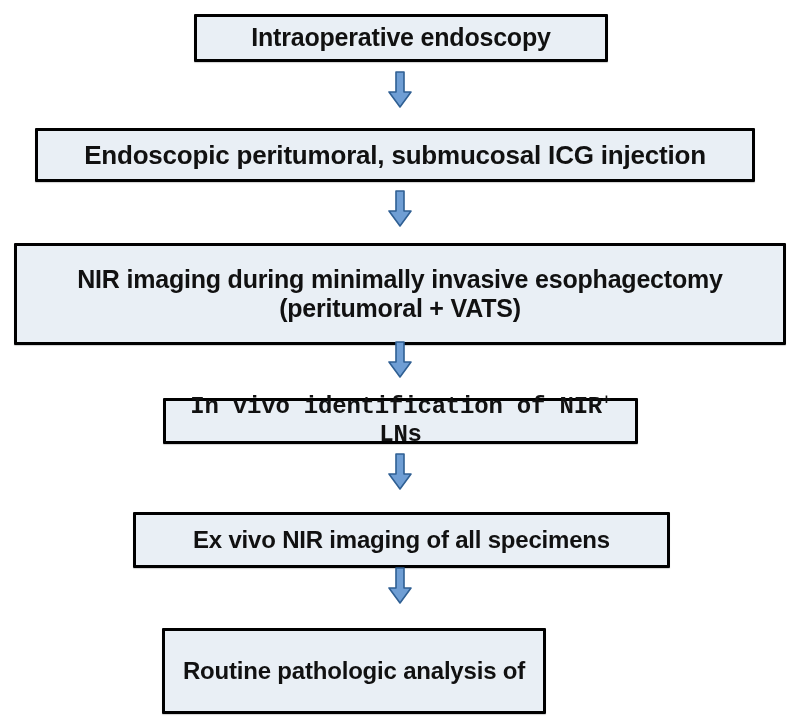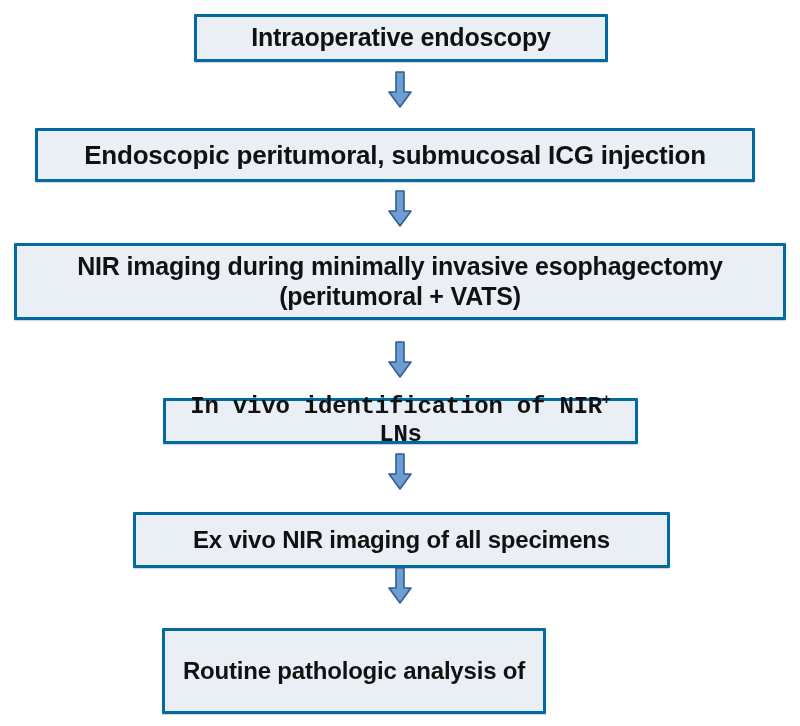--- a/index.html
+++ b/index.html
@@ -18,21 +18,21 @@
     height: 726px;
     background: #ffffff;
     overflow: hidden;
   }
 
   
   .node {
     position: absolute;
     box-sizing: border-box;
     background: #e9eff5;
-    border: 3px solid #0369a1;
+    border: 3px solid #000000;
     border-radius: 1px;
     display: flex;
     align-items: center;
     justify-content: center;
     text-align: center;
     color: #111111;
     font-weight: bold;
     font-family: "Liberation Sans", sans-serif;
     line-height: 1.18;
     letter-spacing: -0.2px;
@@ -45,21 +45,21 @@
   }
   .node sup {
     font-size: 0.62em;
     vertical-align: super;
     line-height: 0;
   }
 
   
   #node-1 { left: 194px; top: 14px;  width: 414px; height: 48px; font-size: 25px; }
   #node-2 { left: 35px;  top: 128px; width: 720px; height: 54px; font-size: 26px; }
-  #node-3 { left: 14px;  top: 243px; width: 772px; height: 77px; font-size: 25px; }
+  #node-3 { left: 14px;  top: 243px; width: 772px; height: 102px; font-size: 25px; }
   #node-4 { left: 163px; top: 398px; width: 475px; height: 46px; font-size: 24px; font-family: Liberation Mono, monospace; }
   #node-5 { left: 133px; top: 512px; width: 537px; height: 56px; font-size: 24px; }
   #node-6 { left: 162px; top: 628px; width: 384px; height: 86px; font-size: 24px; }
 
   
   .arrow {
     position: absolute;
     width: 28px;
     height: 40px;
   }

